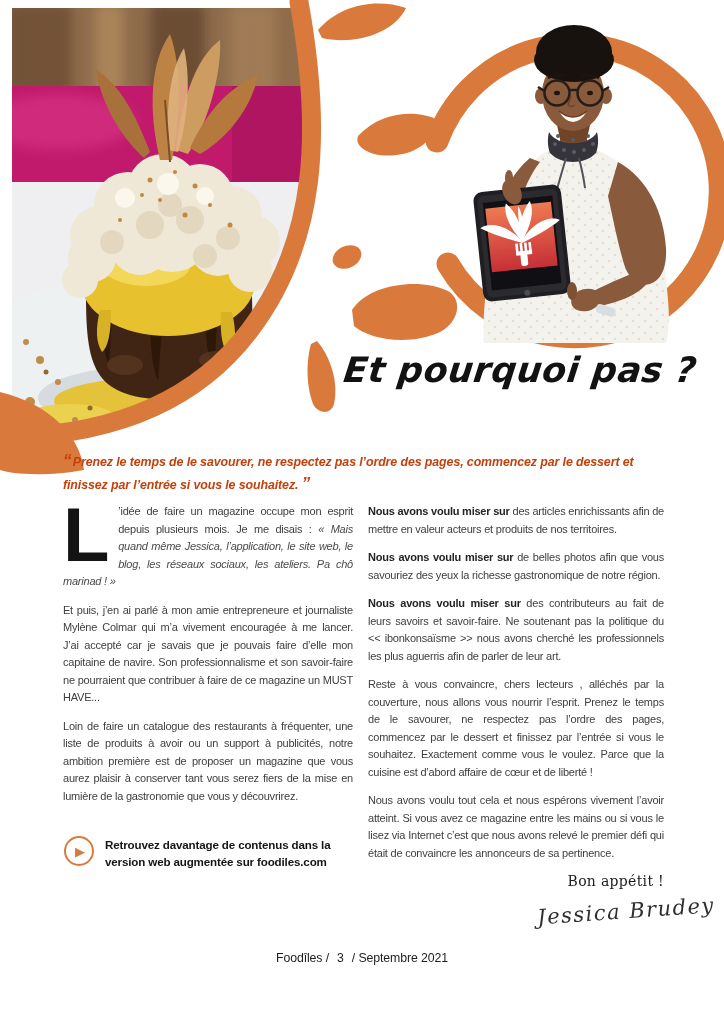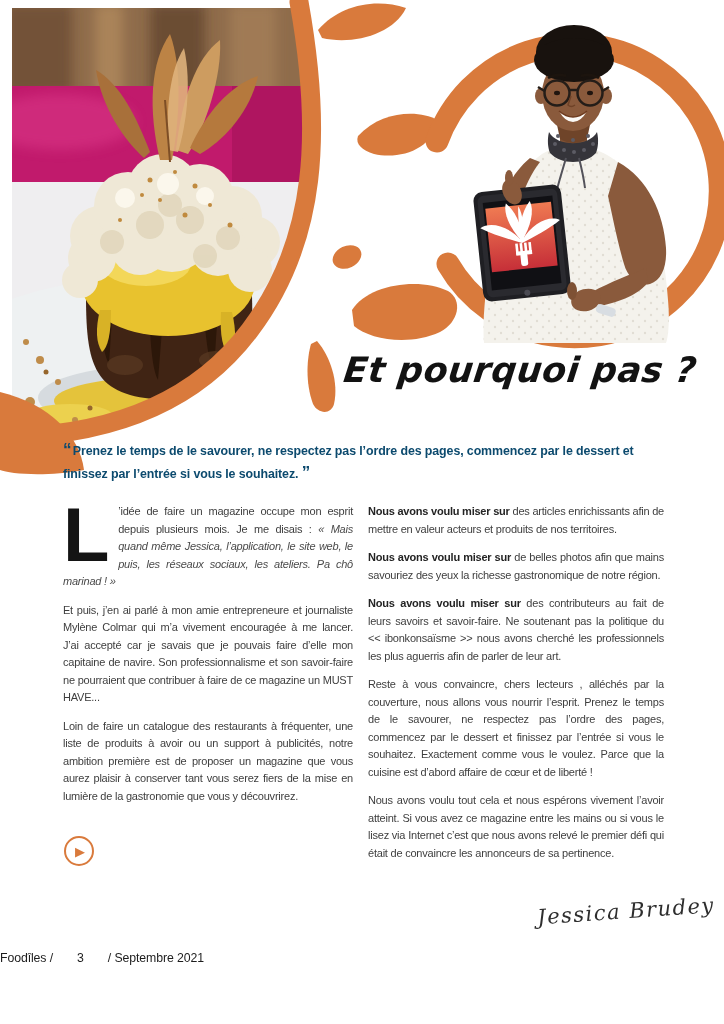--- a/index.html
+++ b/index.html
@@ -11,23 +11,24 @@
   }
   .art{position:absolute;left:0;top:0;}
   .script-title{
     position:absolute;left:344px;top:350px;width:330px;
     text-align:center;
     font-family:"DejaVu Sans",sans-serif;
     font-style:italic;font-weight:800;font-size:35px;color:#121212;
     transform:skewX(-7deg);letter-spacing:.5px;white-space:nowrap;
   }
   .pull-quote{
-    position:absolute;left:63px;top:439px;width:606px;
-    font-weight:bold;font-size:12.4px;line-height:21px;color:#0c4a6e;
+    position:absolute;left:63px;top:450px;width:606px;
+    font-weight:bold;font-size:12.4px;line-height:21px;color:#c2410c;
     letter-spacing:-0.1px;
+    font-style:italic;
   }
   .pull-quote .qmark{font-size:17px;font-weight:900;letter-spacing:-2px;}
   .col{position:absolute;top:503px;font-size:11px;line-height:17.5px;color:#3e3e3e;
        letter-spacing:-0.22px;text-align:justify;}
   .col-left{left:63px;width:290px;}
   .col-right{left:368px;width:296px;}
   .body-p{margin:0 0 11px 0;}
   .body-p b{color:#242424;margin-top:36px;}
   .body-p i{color:#4a4a4a;}
   .dropcap{
@@ -52,21 +53,21 @@
     text-align:right;font-family:"DejaVu Serif",serif;font-size:14px;
     color:#1c1c1c;margin-top:6px;letter-spacing:.3px;
   }
   .signature{
     position:absolute;left:538px;top:899px;width:185px;height:50px;
     font-family:"DejaVu Serif",serif;font-style:italic;font-size:21px;
     color:#2e2e2e;transform:rotate(-4deg);letter-spacing:1.5px;white-space:nowrap;
   }
   .footer{
     position:absolute;left:0;top:951px;width:724px;
-    display:flex;gap:24px;
+    display:flex;justify-content:center;gap:8px;
     font-size:12.3px;color:#1d1d1d;letter-spacing:-0.1px;
   }
 </style>
 </head>
 <body>
 
 <svg class="art" width="724" height="480" viewBox="0 0 724 480">
   <defs>
     <clipPath id="photoClip">
       <path d="M12,8 L296,8 C315,118 317,212 263,306 C208,398 112,436 12,441 Z"></path>
@@ -273,36 +274,38 @@
 <div class="script-title">Et pourquoi pas ?</div>
 
 <div class="pull-quote">
   <span class="qmark">“</span>
   <span>Prenez le temps de le savourer, ne respectez pas l’ordre des pages, commencez par le dessert et finissez par l’entrée si vous le souhaitez.</span>
   <span class="qmark">”</span>
 </div>
 
 <div class="col col-left">
   <p class="body-p">
-    <span class="dropcap">L</span><span>’idée de faire un magazine occupe mon esprit depuis plusieurs mois. Je me disais : </span><i>« Mais quand même Jessica, l’application, le site web, le puis, les réseaux sociaux, les ateliers. Pa chô marinad ! »</i>
+    <span class="dropcap">L</span><span>’idée de faire un magazine occupe mon esprit depuis plusieurs mois. Je me disais : </span><i>« Mais quand même Jessica, l’application, le site web, le blog, les réseaux sociaux, les ateliers. Pa chô marinad ! »</i>
   </p>
   <p class="body-p">Et puis, j’en ai parlé à mon amie entrepreneure et journaliste Mylène Colmar qui m’a vivement encouragée à me lancer. J’ai accepté car je savais que je pouvais faire d’elle mon capitaine de navire. Son professionnalisme et son savoir-faire ne pourraient que contribuer à faire de ce magazine un MUST HAVE...</p>
   <p class="body-p">Loin de faire un catalogue des restaurants à fréquenter, une liste de produits à avoir ou un support à publicités, notre ambition première est de proposer un magazine que vous aurez plaisir à conserver tant vous serez fiers de la mise en lumière de la gastronomie que vous y découvrirez.</p>
 </div>
 
 <div class="callout">
   <div class="callout-icon">▶</div>
+  <div class="callout-text">Retrouvez davantage de contenus dans la version web augmentée sur foodiles.com</div>
 </div>
 
 <div class="col col-right">
   <p class="body-p"><b>Nous avons voulu miser sur</b><span> des articles enrichissants afin de mettre en valeur acteurs et produits de nos territoires.</span></p>
-  <p class="body-p"><b>Nous avons voulu miser sur</b><span> de belles photos afin que mains savouriez des yeux la richesse gastronomique de notre région.</span></p>
+  <p class="body-p"><b>Nous avons voulu miser sur</b><span> de belles photos afin que vous savouriez des yeux la richesse gastronomique de notre région.</span></p>
   <p class="body-p"><b>Nous avons voulu miser sur</b><span> des contributeurs au fait de leurs savoirs et savoir-faire. Ne soutenant pas la politique du &lt;&lt; ibonkonsaïsme &gt;&gt; nous avons cherché les professionnels les plus aguerris afin de parler de leur art.</span></p>
   <p class="body-p">Reste à vous convaincre, chers lecteurs , alléchés par la couverture, nous allons vous nourrir l’esprit. Prenez le temps de le savourer, ne respectez pas l’ordre des pages, commencez par le dessert et finissez par l’entrée si vous le souhaitez. Exactement comme vous le voulez. Parce que la cuisine est d’abord affaire de cœur et de liberté !</p>
   <p class="body-p">Nous avons voulu tout cela et nous espérons vivement l’avoir atteint. Si vous avez ce magazine entre les mains ou si vous le lisez via Internet c’est que nous avons relevé le premier défi qui était de convaincre les annonceurs de sa pertinence.</p>
+  <div class="closing">Bon appétit !</div>
 </div>
 
 <div class="signature">Jessica Brudey</div>
 
 <div class="footer">
   <span>Foodîles /</span>
   <span>3</span>
   <span>/ Septembre 2021</span>
 </div>
 

